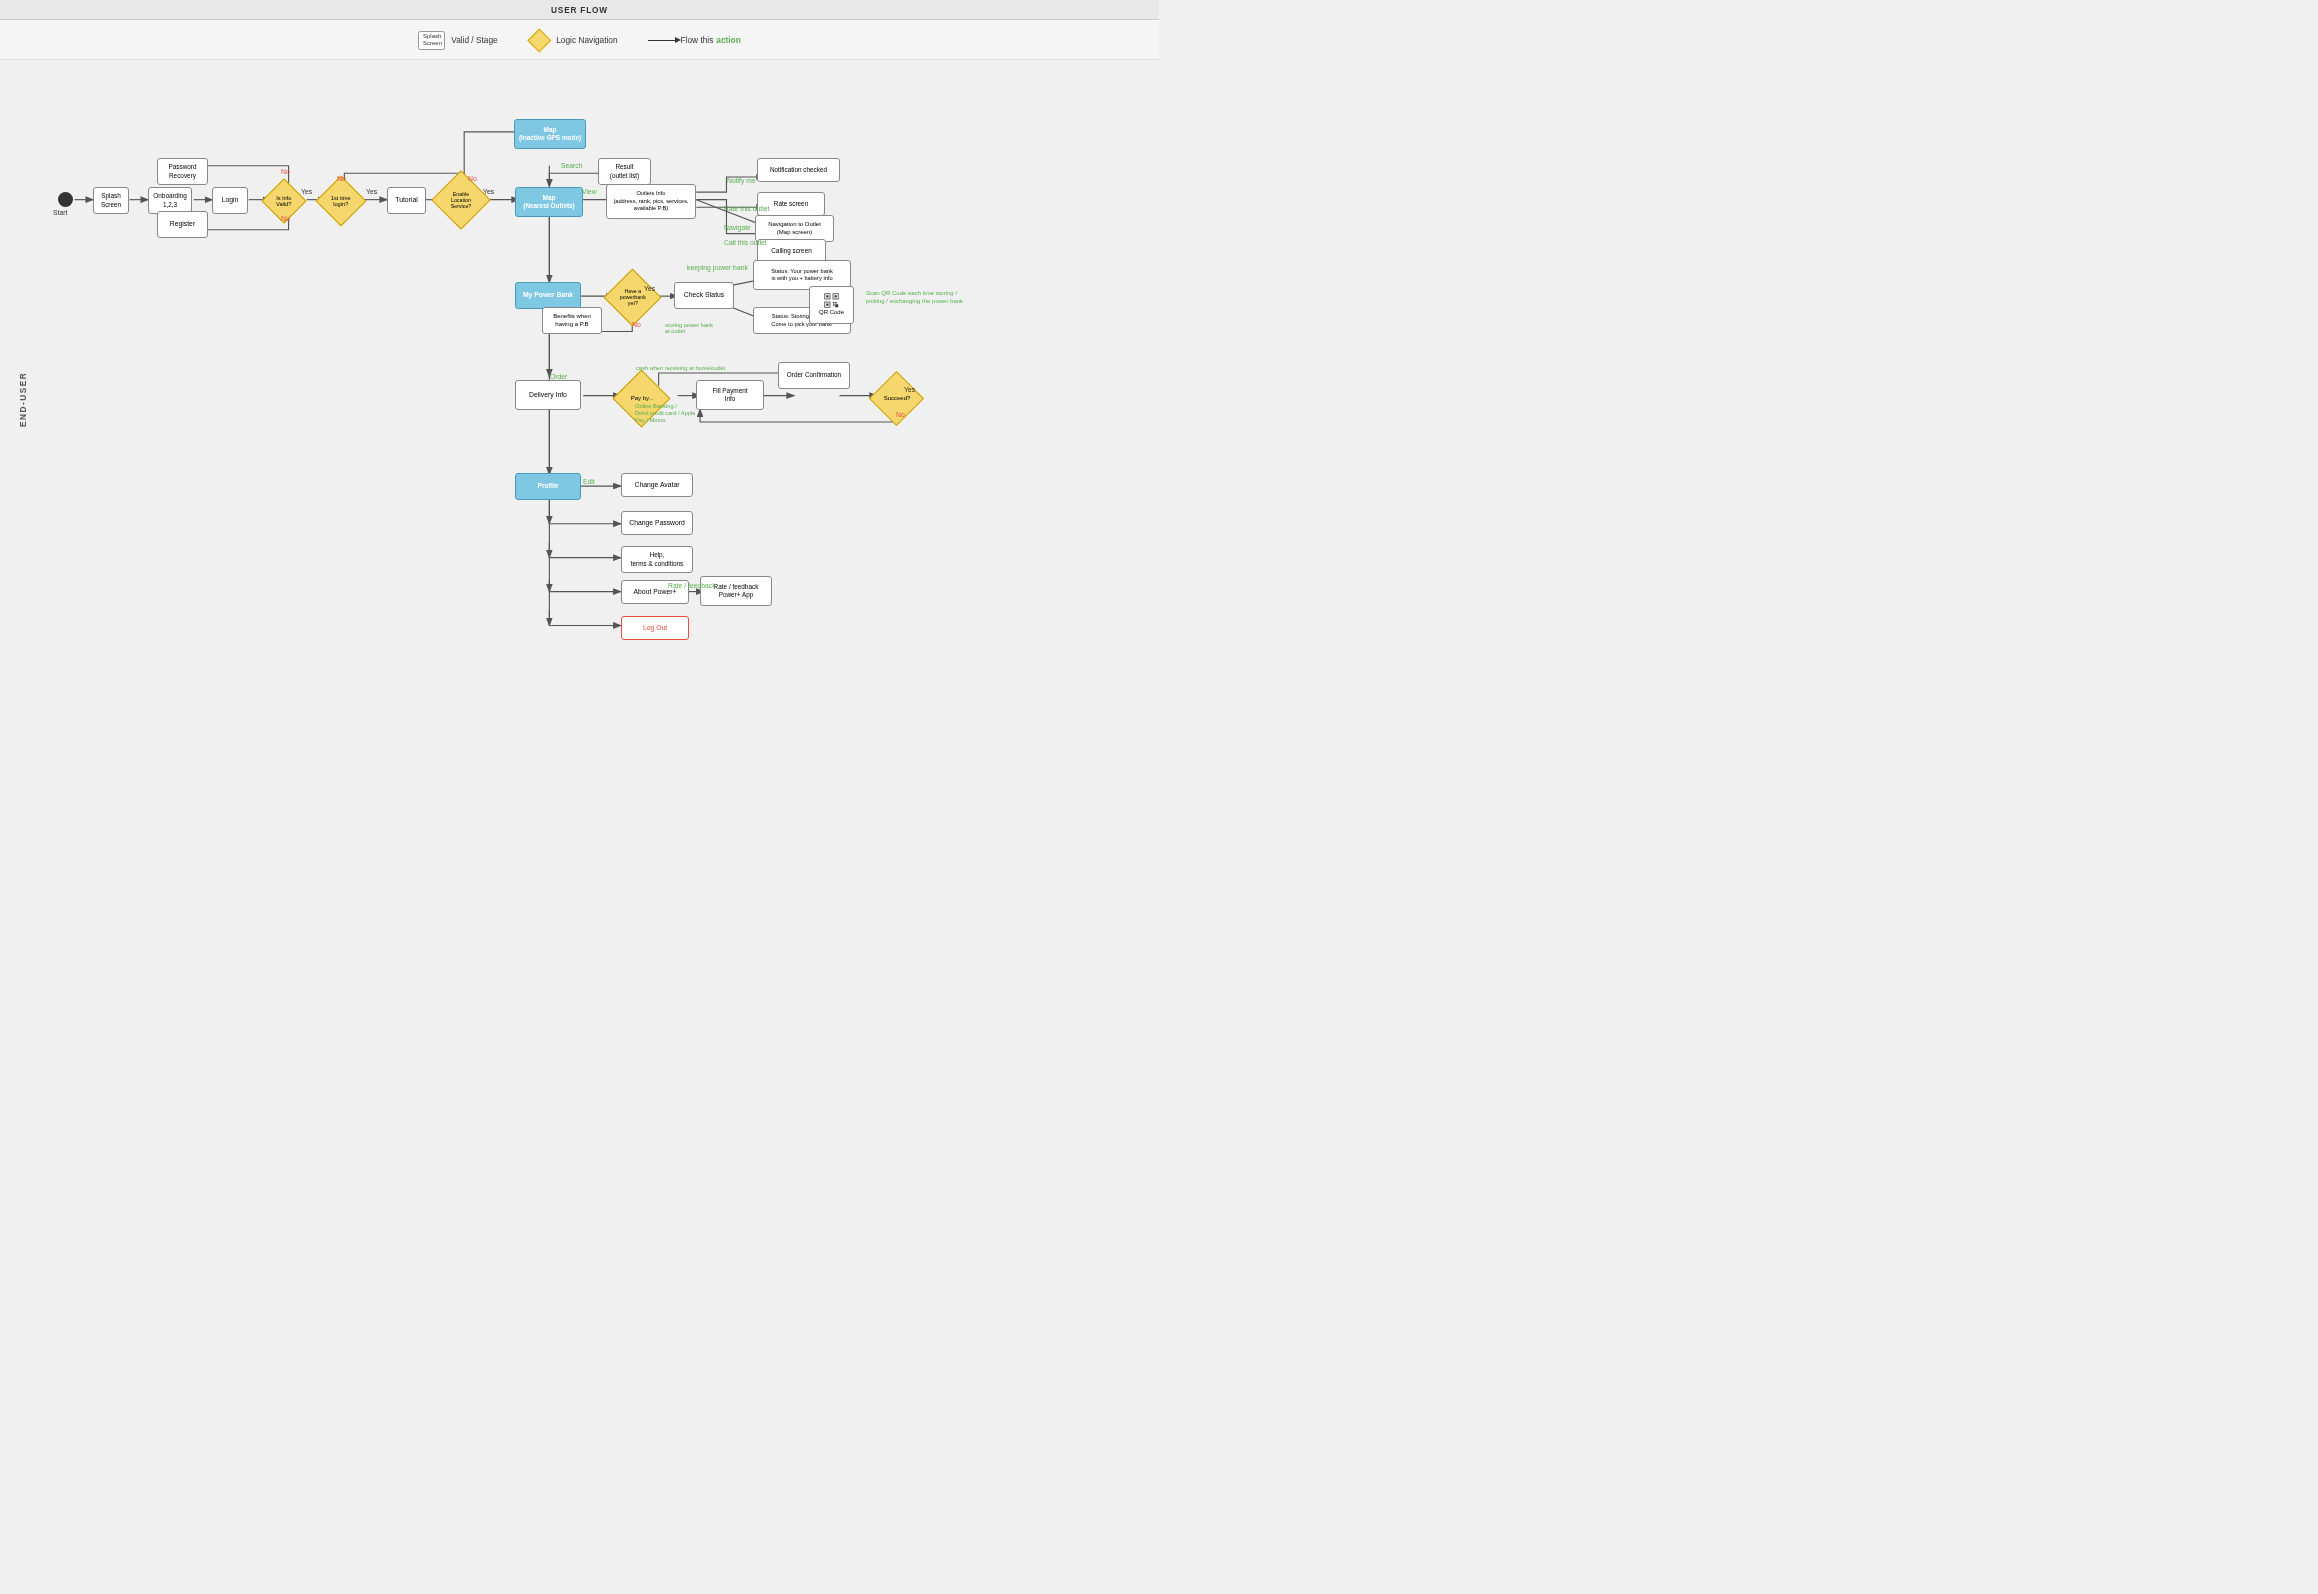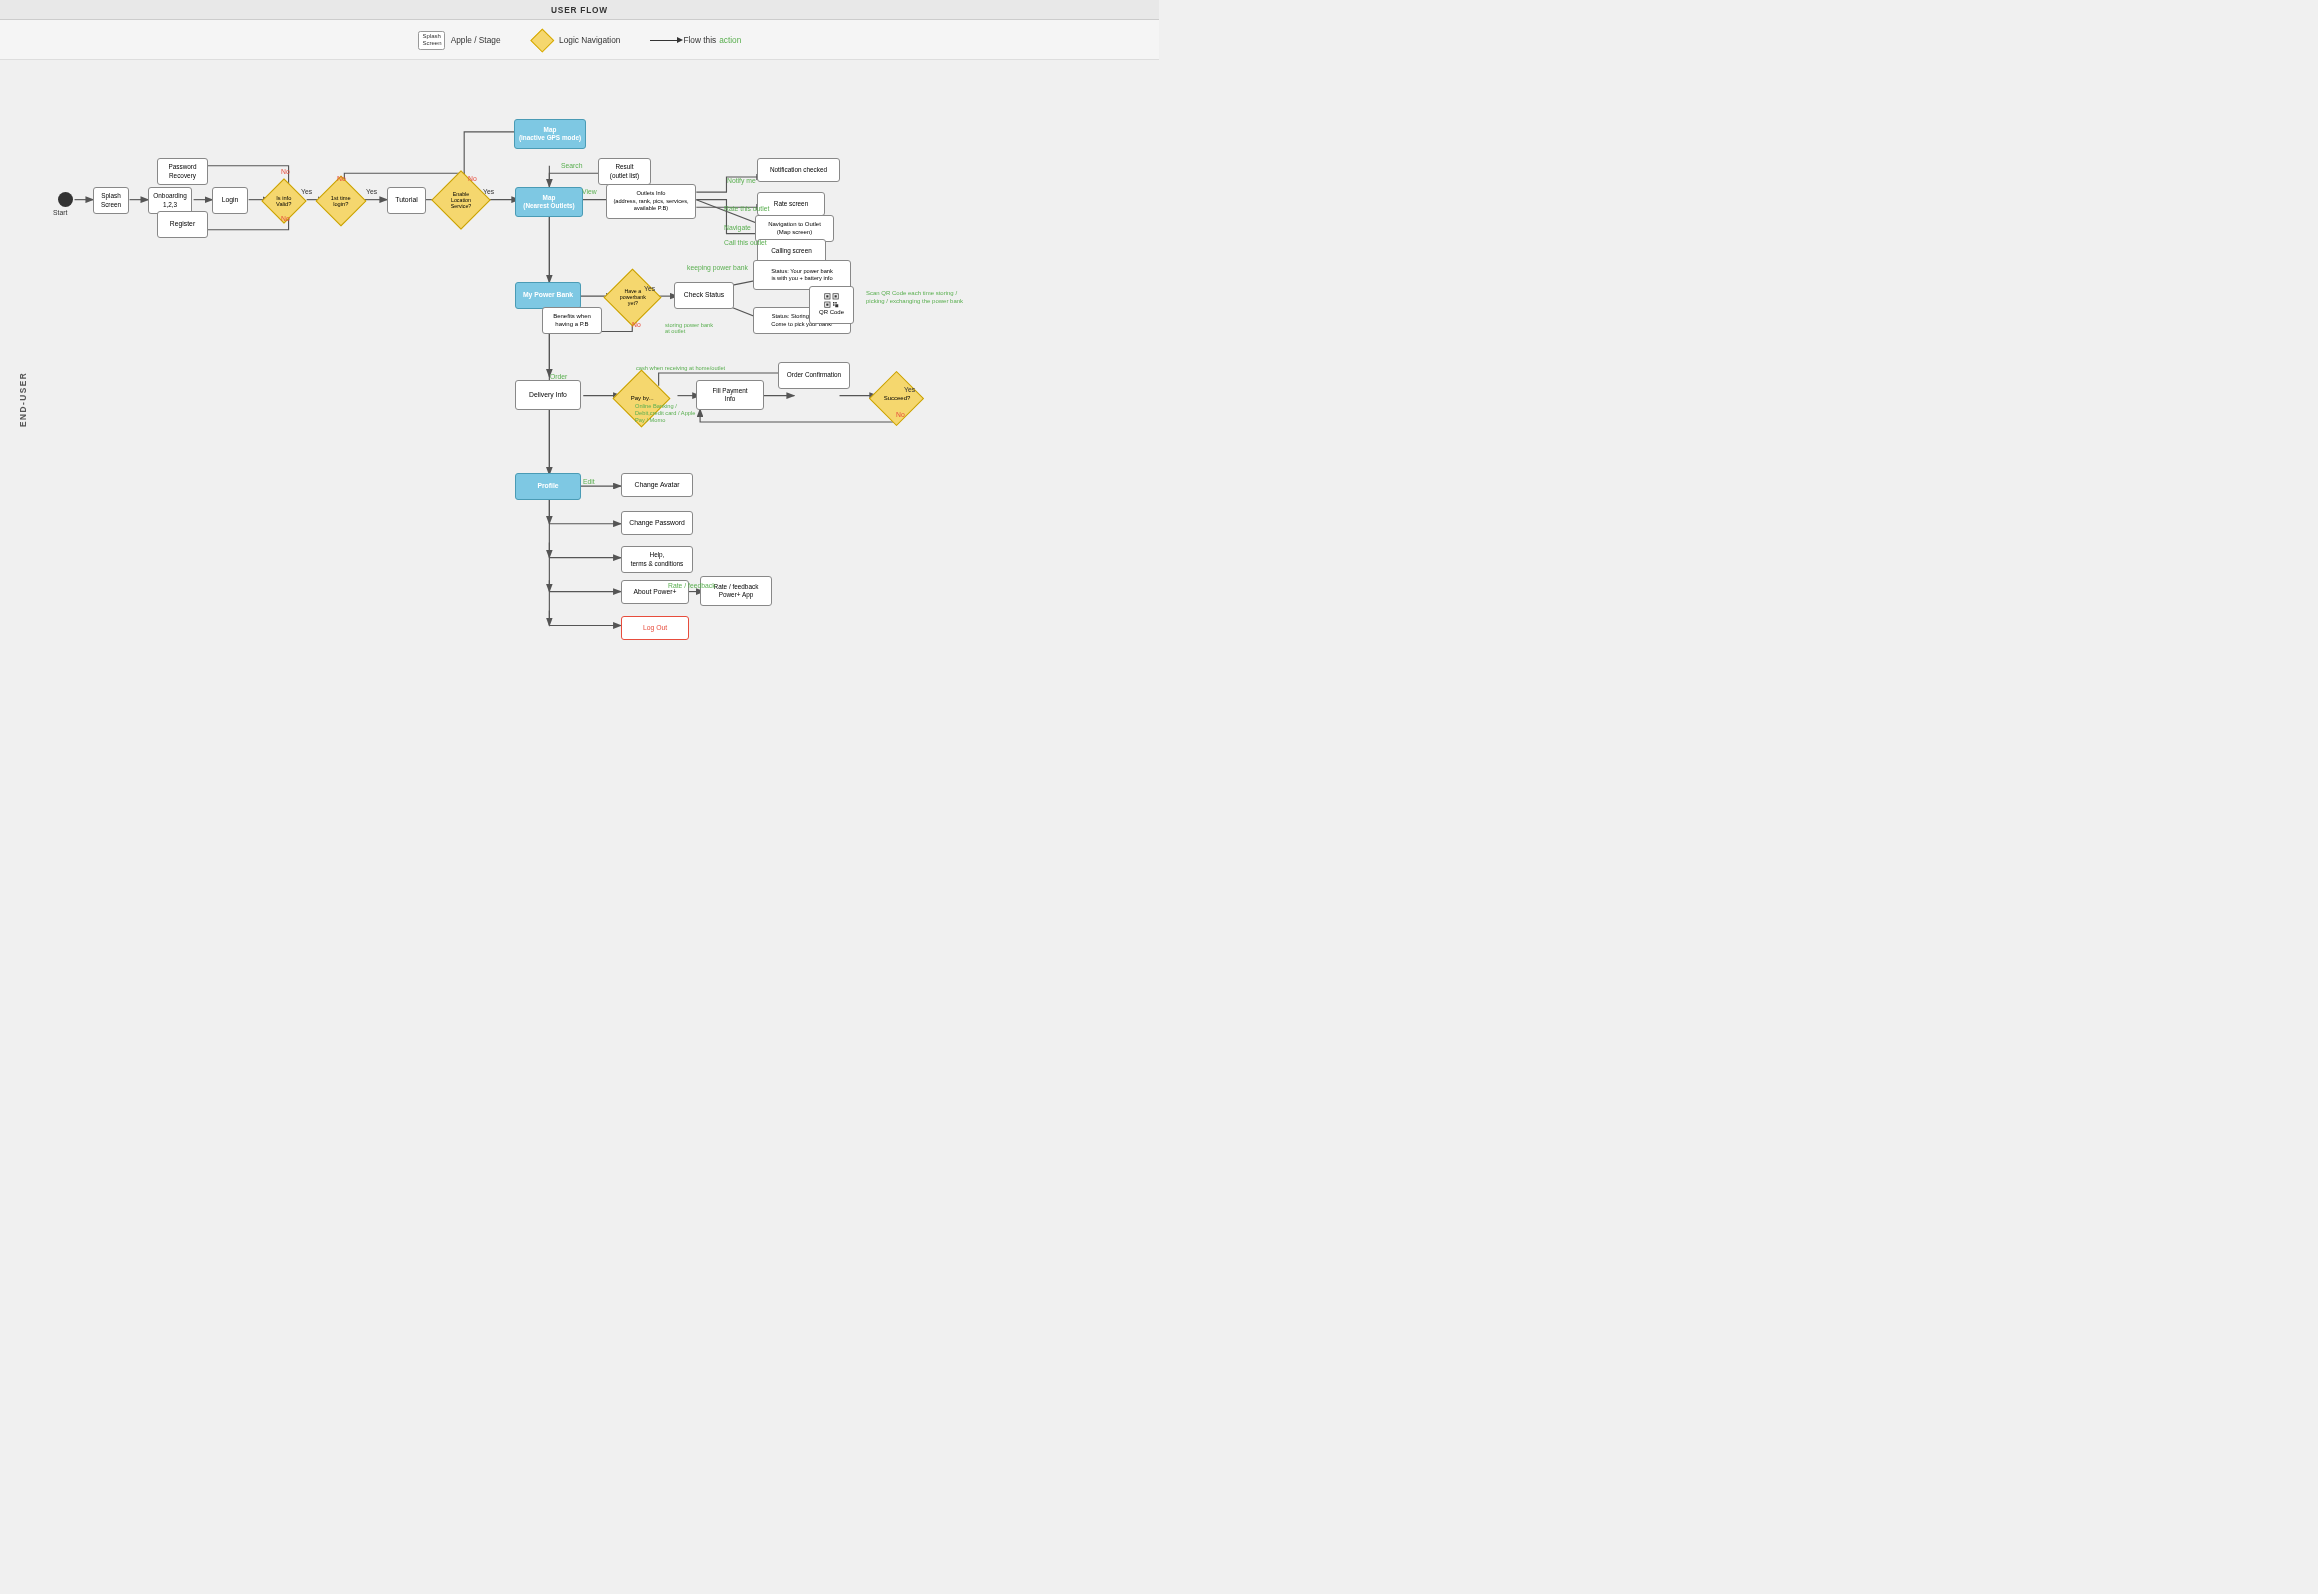--- a/index.html
+++ b/index.html
@@ -74,21 +74,21 @@
       content: '';
       position: absolute;
       right: -3px;
       top: -3px;
       border-left: 6px solid #333;
       border-top: 3.8px solid transparent;
       border-bottom: 3.8px solid transparent;
     }
     .legend-action {
       color: #5aaf50;
-      font-weight: normal;
+      font-weight: bold;
     }
     
     .canvas {
       position: relative;
       width: 1123px;
       margin: 0 auto;
       height: 724px;
       overflow: visible;
     }
     
@@ -207,21 +207,21 @@
   <div class="header">
     <span>USER FLOW</span>
   </div>
 
   <div class="legend">
     <div class="legend-item">
       <div class="legend-screen-box">
         <div style="font-size:6px;">Splash</div>
         <div style="font-size:6px;">Screen</div>
       </div>
-      <span>Apple / Stage</span>
+      <span>Valid / Stage</span>
     </div>
     <div class="legend-item">
       <div style="position:relative;width:22.6px;height:22.6px;display:flex;align-items:center;justify-content:center;">
         <div class="legend-diamond"></div>
       </div>
       <span>Logic Navigation</span>
     </div>
     <div class="legend-item legend-arrow">
       <div class="legend-arrow-line"></div>
       <span>Flow this</span>

